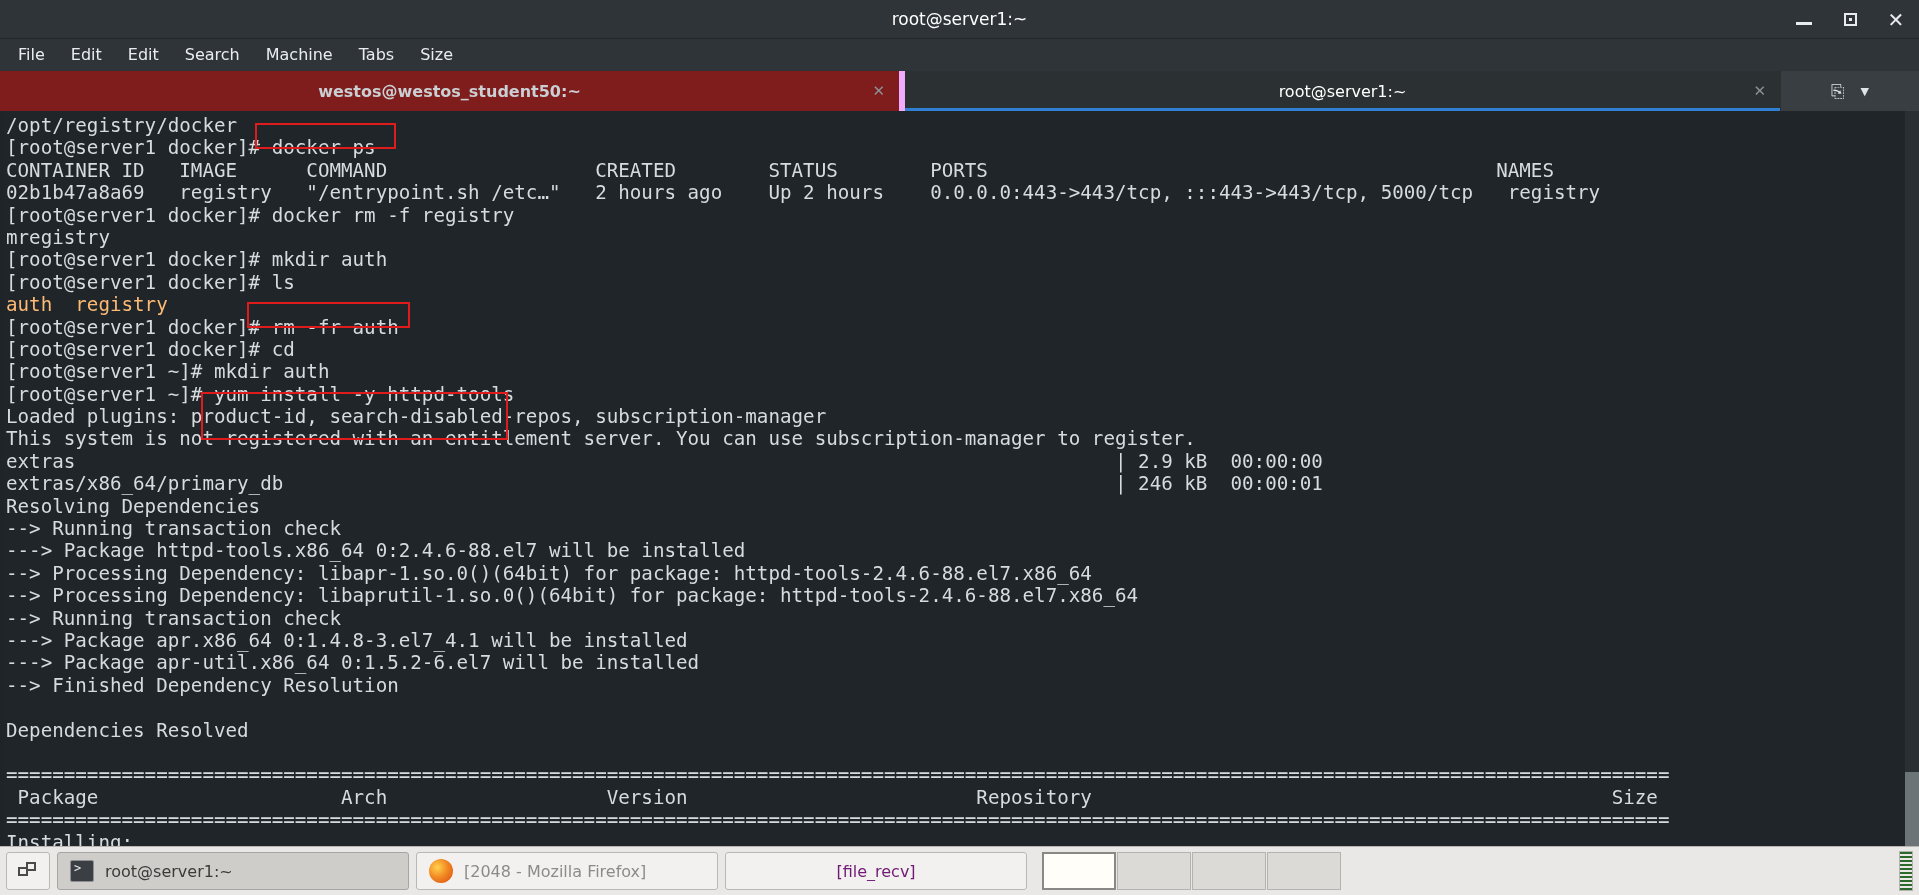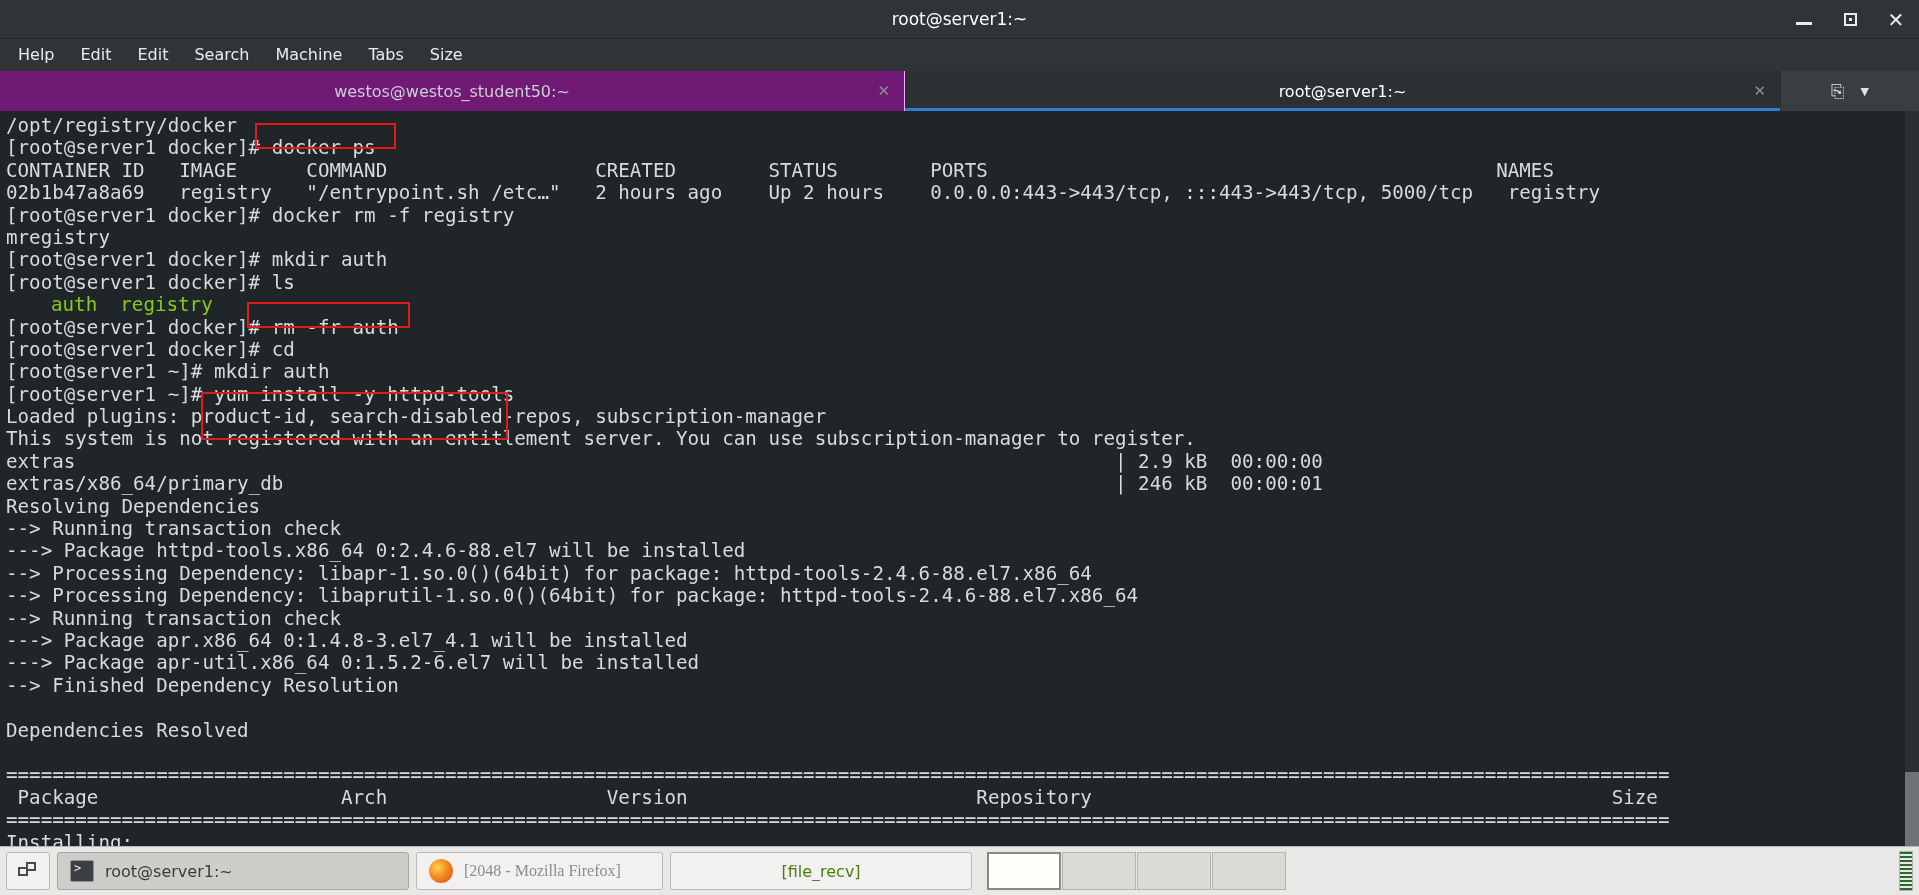--- a/index.html
+++ b/index.html
@@ -60,21 +60,21 @@
     display: flex; align-items: center; justify-content: center;
     height: 40px;
     color: #c9cfd2; font-size: 16px;
     cursor: pointer;
   }
   .tab .tab-label { flex: 1; text-align: center; }
   .tab .tab-close {
     position: absolute; right: 14px; top: 50%; transform: translateY(-50%);
     color: #8b9296; font-size: 15px; line-height: 1;
   }
-  #tab-0 { width: 905px; background: #701a75; border-right: 1px solid #f0abfc; }
+  #tab-0 { width: 905px; background: #7f1d1d; border-right: 6px solid #f0abfc; font-weight: bold; }
   #tab-1 { width: 875px; background: #2b3033; color: #ffffff; }
   #tab-1::after {
     content: ""; position: absolute; left: 0; bottom: 0;
     width: 100%; height: 3px; background: #2f80d2;
   }
   #tabbar-right {
     flex: 1; display: flex; align-items: center; justify-content: center;
     gap: 16px; background: #383e42; border-left: 1px solid #2b3033;
   }
   #new-tab-icon { color: #dfe4e6; font-size: 17px; cursor: pointer; }
@@ -90,21 +90,21 @@
   #term-lines {
     position: absolute; left: 0; top: 0;
     padding: 4px 0 0 2px;
     font-family: "DejaVu Sans Mono", monospace;
     font-size: 19.2px;
     line-height: 22.4px;
     color: #d6dbdd;
     white-space: pre;
   }
   .line { height: 22.4px; white-space: pre; }
-  .blue { color: #84cc16; margin-left: 45px; }
+  .blue { color: #fdba74; }
 
   
   .redbox {
     position: absolute;
     border: 2px solid #e01b1b;
     pointer-events: none;
   }
 
   
   #term-scrollbar {
@@ -139,23 +139,23 @@
     display: flex; align-items: center;
     padding: 0 12px; gap: 11px;
     color: #3b3b3b; font-size: 16px;
     font-family: "DejaVu Sans", sans-serif;
     cursor: pointer; overflow: hidden;
   }
   .taskitem.active { background: #cfcdca; border-color: #a7a5a2; }
   .taskitem .tl { white-space: nowrap; overflow: hidden; text-overflow: ellipsis; }
   #task-term { width: 352px; }
   #task-vmm  { width: 302px; }
-  #task-ff   { width: 247px; font-family: Liberation Serif, serif; }
+  #task-ff   { width: 302px; }
   #task-file { width: 302px; }
-  #task-file .tl { color: #4d7c0f; width: 100%; text-align: center; }
+  #task-file .tl { color: #701a75; width: 100%; text-align: center; }
   #task-ff .tl { color: #8d8b88; }
 
   .icon-term {
     width: 24px; height: 22px; background: #3b3f44;
     border: 1px solid #8d9196; border-radius: 2px;
     position: relative; flex: none;
   }
   .icon-term::before {
     content: ">"; position: absolute; left: 3px; top: 0px;
     color: #e6e9ea; font-size: 12px; font-family: "DejaVu Sans Mono", monospace;
@@ -201,21 +201,21 @@
     </div>
   <div class="wbtn" id="btn-max">
       <span class="maxglyph">
         <i></i>
       </span>
     </div>
   <div class="wbtn" id="btn-close">✕</div>
 </div>
 
 <div id="menubar">
-  <div class="menu-item">Help</div>
+  <div class="menu-item">File</div>
   <div class="menu-item">Edit</div>
   <div class="menu-item">Edit</div>
   <div class="menu-item">Search</div>
   <div class="menu-item">Machine</div>
   <div class="menu-item">Tabs</div>
   <div class="menu-item">Size</div>
 </div>
 
 <div id="tabbar">
   <div class="tab" id="tab-0">

